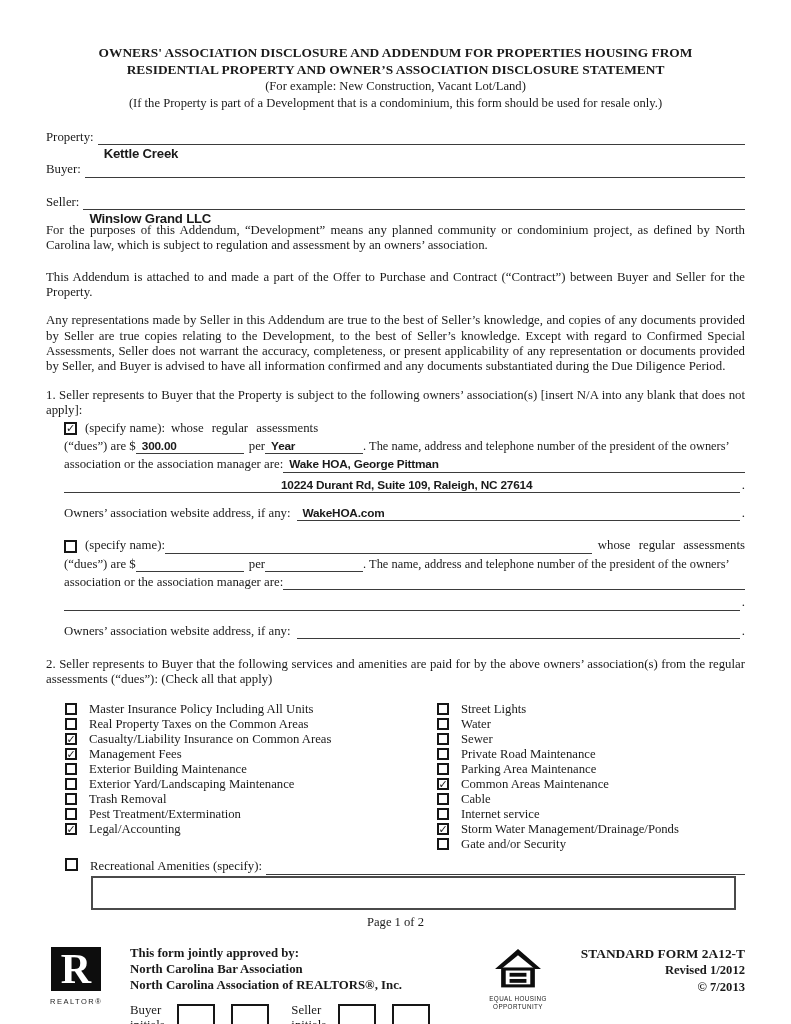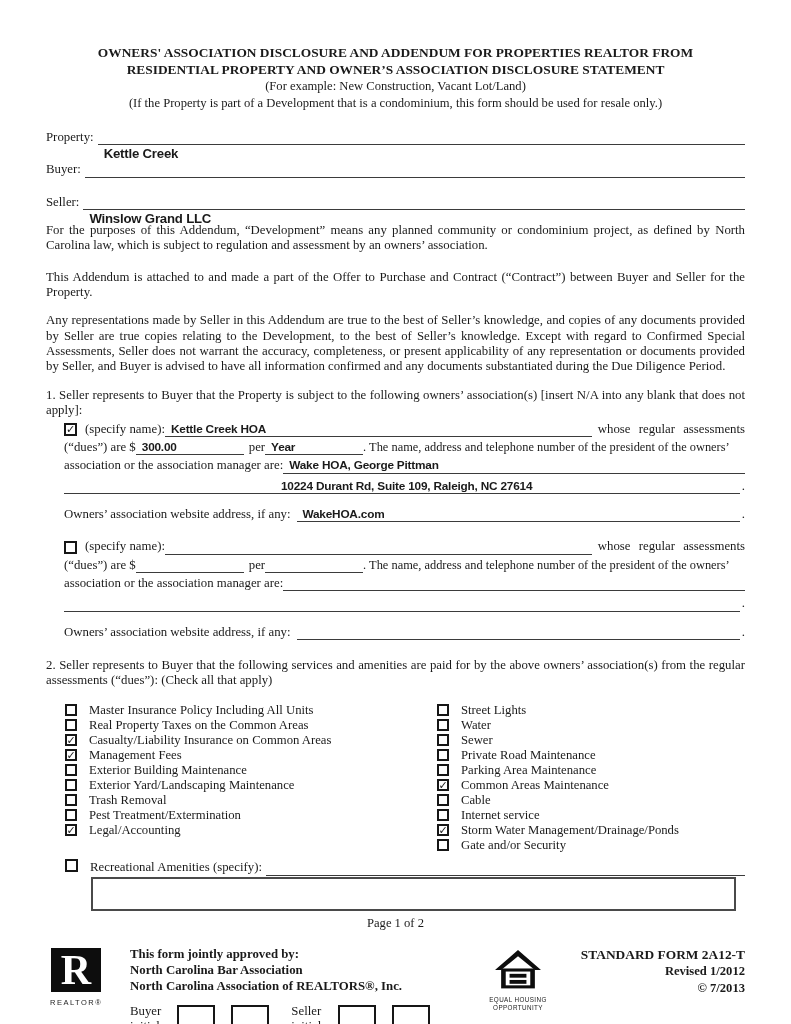--- a/index.html
+++ b/index.html
@@ -76,21 +76,21 @@
   .form-id { flex:1 1 auto; text-align:right; padding-right:0; }
   .form-id .f1 { font-weight:bold; font-size:13.4px; }
   .form-id .f2 { font-weight:bold; font-size:12.6px; line-height:1.35; }
 </style>
 </head>
 <body>
 
 <div class="page">
   <div class="content">
 
-    <div class="t1">OWNERS' ASSOCIATION DISCLOSURE AND ADDENDUM FOR PROPERTIES REALTOR FROM</div>
+    <div class="t1">OWNERS' ASSOCIATION DISCLOSURE AND ADDENDUM FOR PROPERTIES HOUSING FROM</div>
     <div class="t1">RESIDENTIAL PROPERTY AND OWNER’S ASSOCIATION DISCLOSURE STATEMENT</div>
     <div class="t2">(For example: New Construction, Vacant Lot/Land)</div>
     <div class="t2">(If the Property is part of a Development that is a condominium, this form should be used for resale only.)</div>
 
     <div class="field-line" style="margin-top:17px;">
       <span class="lbl">Property:</span>
       <span class="ul grow"><span class="fill fill-big">Kettle Creek</span></span>
     </div>
     <div class="field-line">
       <span class="lbl">Buyer:</span>
@@ -104,21 +104,20 @@
     <div class="para">For the purposes of this Addendum, “Development” means any planned community or condominium project, as defined by North Carolina law, which is subject to regulation and assessment by an owners’ association.</div>
     <div class="para" style="margin-top:16px;">This Addendum is attached to and made a part of the Offer to Purchase and Contract (“Contract”) between Buyer and Seller for the Property.</div>
     <div class="para">Any representations made by Seller in this Addendum are true to the best of Seller’s knowledge, and copies of any documents provided by Seller are true copies relating to the Development, to the best of Seller’s knowledge.  Except with regard to Confirmed Special Assessments, Seller does not warrant the accuracy, completeness, or present applicability of any representation or documents provided by Seller, and Buyer is advised to have all information confirmed and any documents substantiated during the Due Diligence Period.</div>
 
     <div class="sec-intro">1.  Seller represents to Buyer that the Property is subject to the following owners’ association(s) [insert N/A into any blank that does not apply]:</div>
 
     <div class="assoc">
       <div class="bl">
         <span class="cbx checked">✓</span>
         <span class="lbl">(specify name):</span>
-        <span class="ul grow"><span class="fill">Kettle Creek HOA</span></span>
         <span class="lbl wide-words">whose regular assessments</span>
       </div>
       <div class="bl">
         <span class="lbl">(“dues”) are $</span>
         <span class="ul ul-dues"><span class="fill">300.00</span></span>
         <span class="lbl" style="padding-left:5px;">per</span>
         <span class="ul ul-per"><span class="fill">Year</span></span>
         <span class="lbl" style="font-size:12.4px;">.  The name, address and telephone number of the president of the owners’</span>
       </div>
       <div class="bl">

